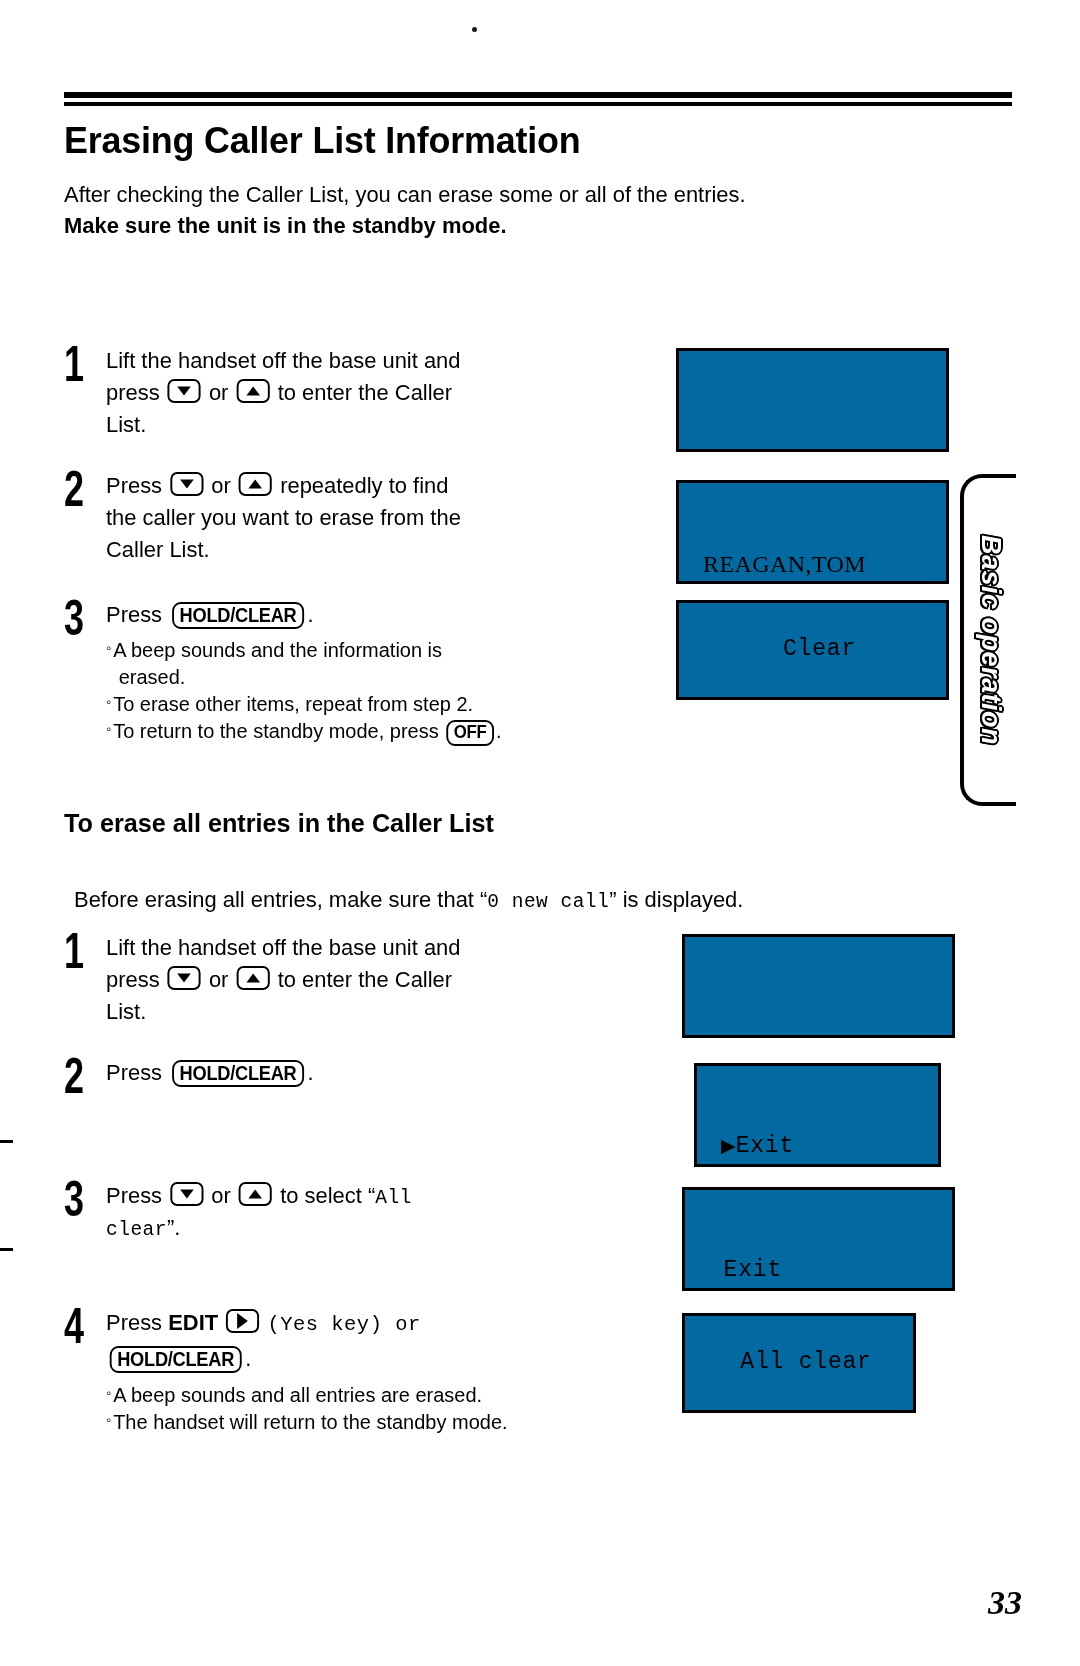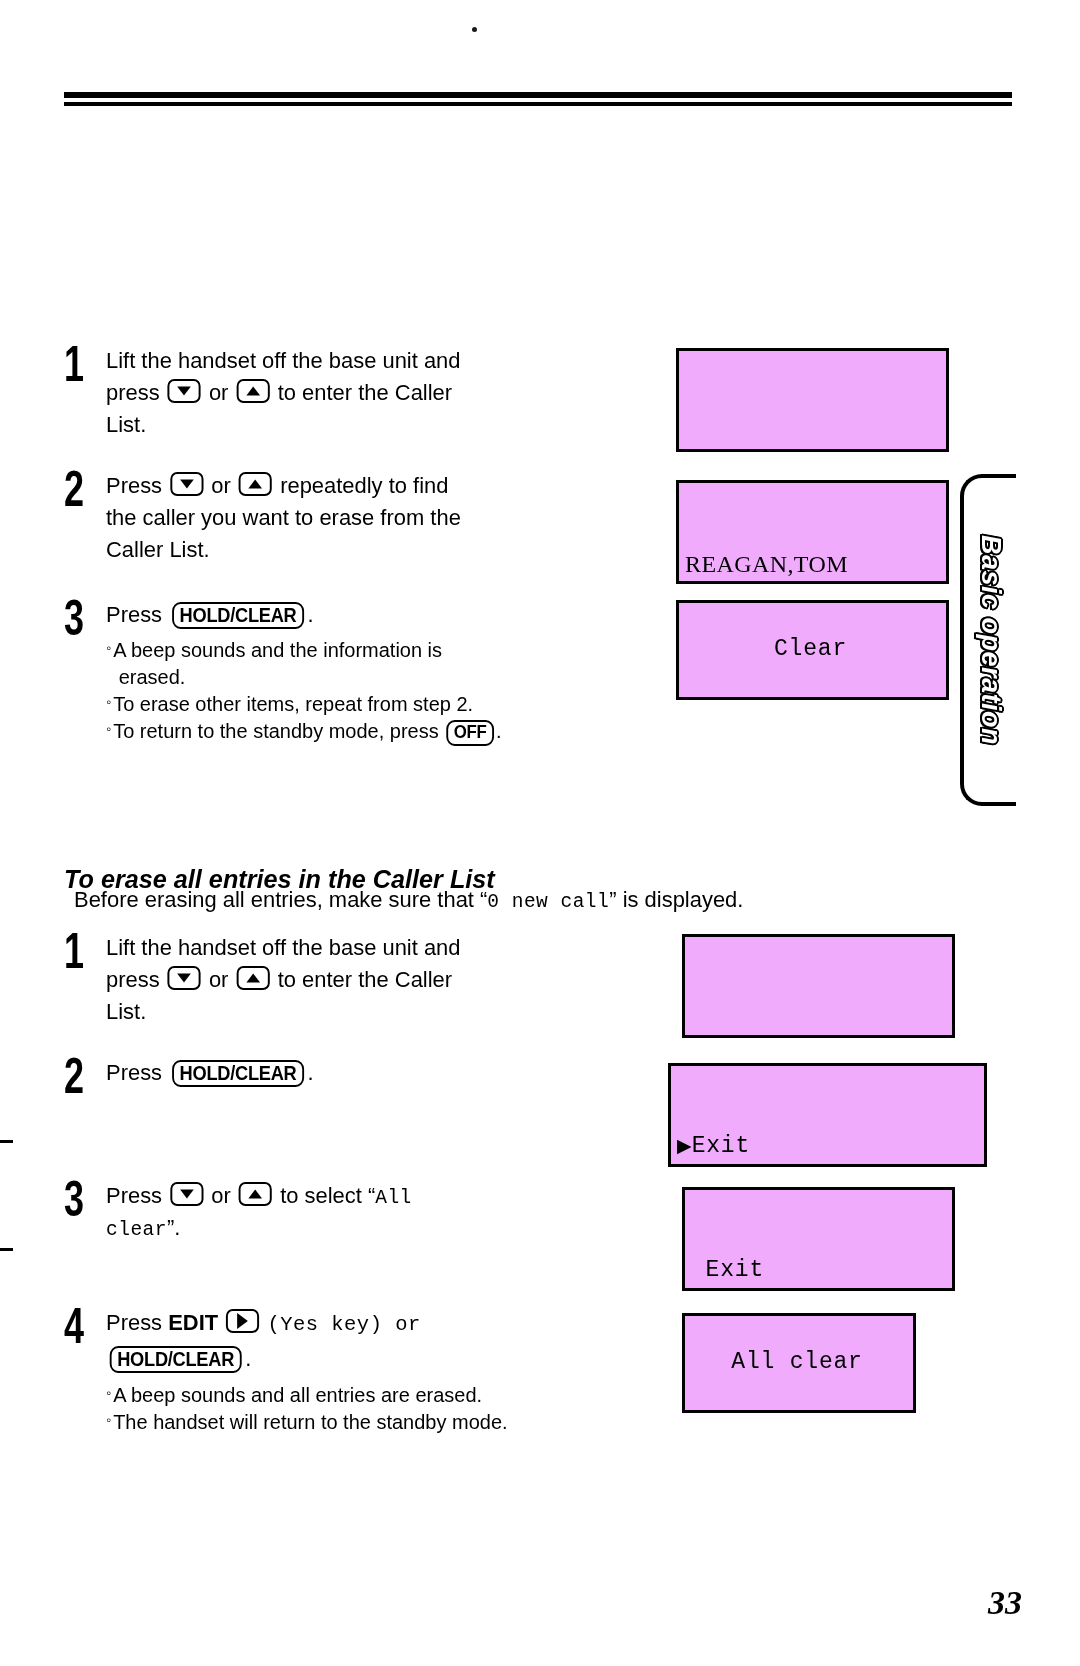--- a/index.html
+++ b/index.html
@@ -195,27 +195,27 @@
     font-size: 15px;
     line-height: 1.55;
     margin-right: 2px;
   }
   .bullet-text { flex: 1; }
 
   
   .lcd {
     position: absolute;
     border: 3px solid #000;
-    background: #f0abfc;
+    background: #0369a1;
     font-family: "Liberation Mono", monospace;
     font-size: 23px;
     line-height: 1.28;
     letter-spacing: 0.8px;
     box-sizing: border-box;
-    padding: 7px 10px 7px 6px;
+    padding: 7px 10px 7px 24px;
     white-space: pre;
     overflow: hidden;
   }
   .lcd .line { display: block; height: 30px; }
   .lcd .tri-r {
     font-family: "DejaVu Sans", sans-serif;
     font-size: 19px;
     letter-spacing: 0;
   }
   .lcd .serifname {
@@ -285,20 +285,27 @@
 
   <div class="edge-tick" style="top:1140px;"></div>
   <div class="edge-tick" style="top:1248px;"></div>
 
   <div class="top-rule">
     <div class="thick"></div>
     <div class="gap"></div>
     <div class="thin"></div>
   </div>
 
+  <div class="content">
+    <h1 class="title">Erasing Caller List Information</h1>
+    <p class="intro">
+      <span>After checking the Caller List, you can erase some or all of the entries.</span><br>
+      <span class="bold-line">Make sure the unit is in the standby mode.</span>
+    </p>
+  </div>
 
 
   <div class="step" style="left:64px; top:343px; width:590px;">
     <div class="step-num">1</div>
     <div class="step-body">
       <span>Lift the handset off the base unit and</span><br>
       <span>press</span>
       <span class="key-arrow down"></span>
       <span>or</span>
       <span class="key-arrow up"></span>
@@ -357,21 +364,21 @@
   </div>
 
   <div class="lcd" style="left:676px; top:600px; width:273px; height:100px; display:flex; align-items:center; justify-content:center;">
     <span>Clear</span>
   </div>
 
   <div class="side-tab">
     <div class="side-tab-text">Basic operation</div>
   </div>
 
-  <div style="position:absolute; left:64px; top:864px; width:890px;font-style:italic;">
+  <div style="position:absolute; left:64px; top:808px; width:890px;">
     <h2 class="subhead">To erase all entries in the Caller List</h2>
   </div>
 
   <div style="position:absolute; left:74px; top:884px; width:890px;">
     <p class="note-line"><span>Before erasing all entries, make sure that “</span><span class="mono-inline">0 new call</span><span>” is displayed.</span></p>
   </div>
 
   <div class="step" style="left:64px; top:930px; width:590px;">
     <div class="step-num">1</div>
     <div class="step-body">
@@ -427,21 +434,21 @@
       </div>
     </div>
   </div>
 
   <div class="lcd" style="left:682px; top:934px; width:273px; height:104px;">
     <span class="line"> </span>
     
     
   </div>
 
-  <div class="lcd" style="left:668px; top:1063px; width:319px; height:104px;">
+  <div class="lcd" style="left:694px; top:1063px; width:247px; height:104px;">
     <span class="line"><span class="tri-r">▶</span><span>Exit</span></span>
     
     
   </div>
 
   <div class="lcd" style="left:682px; top:1187px; width:273px; height:104px;">
     <span class="line"> <span>Exit</span></span>
     
     
   </div>

